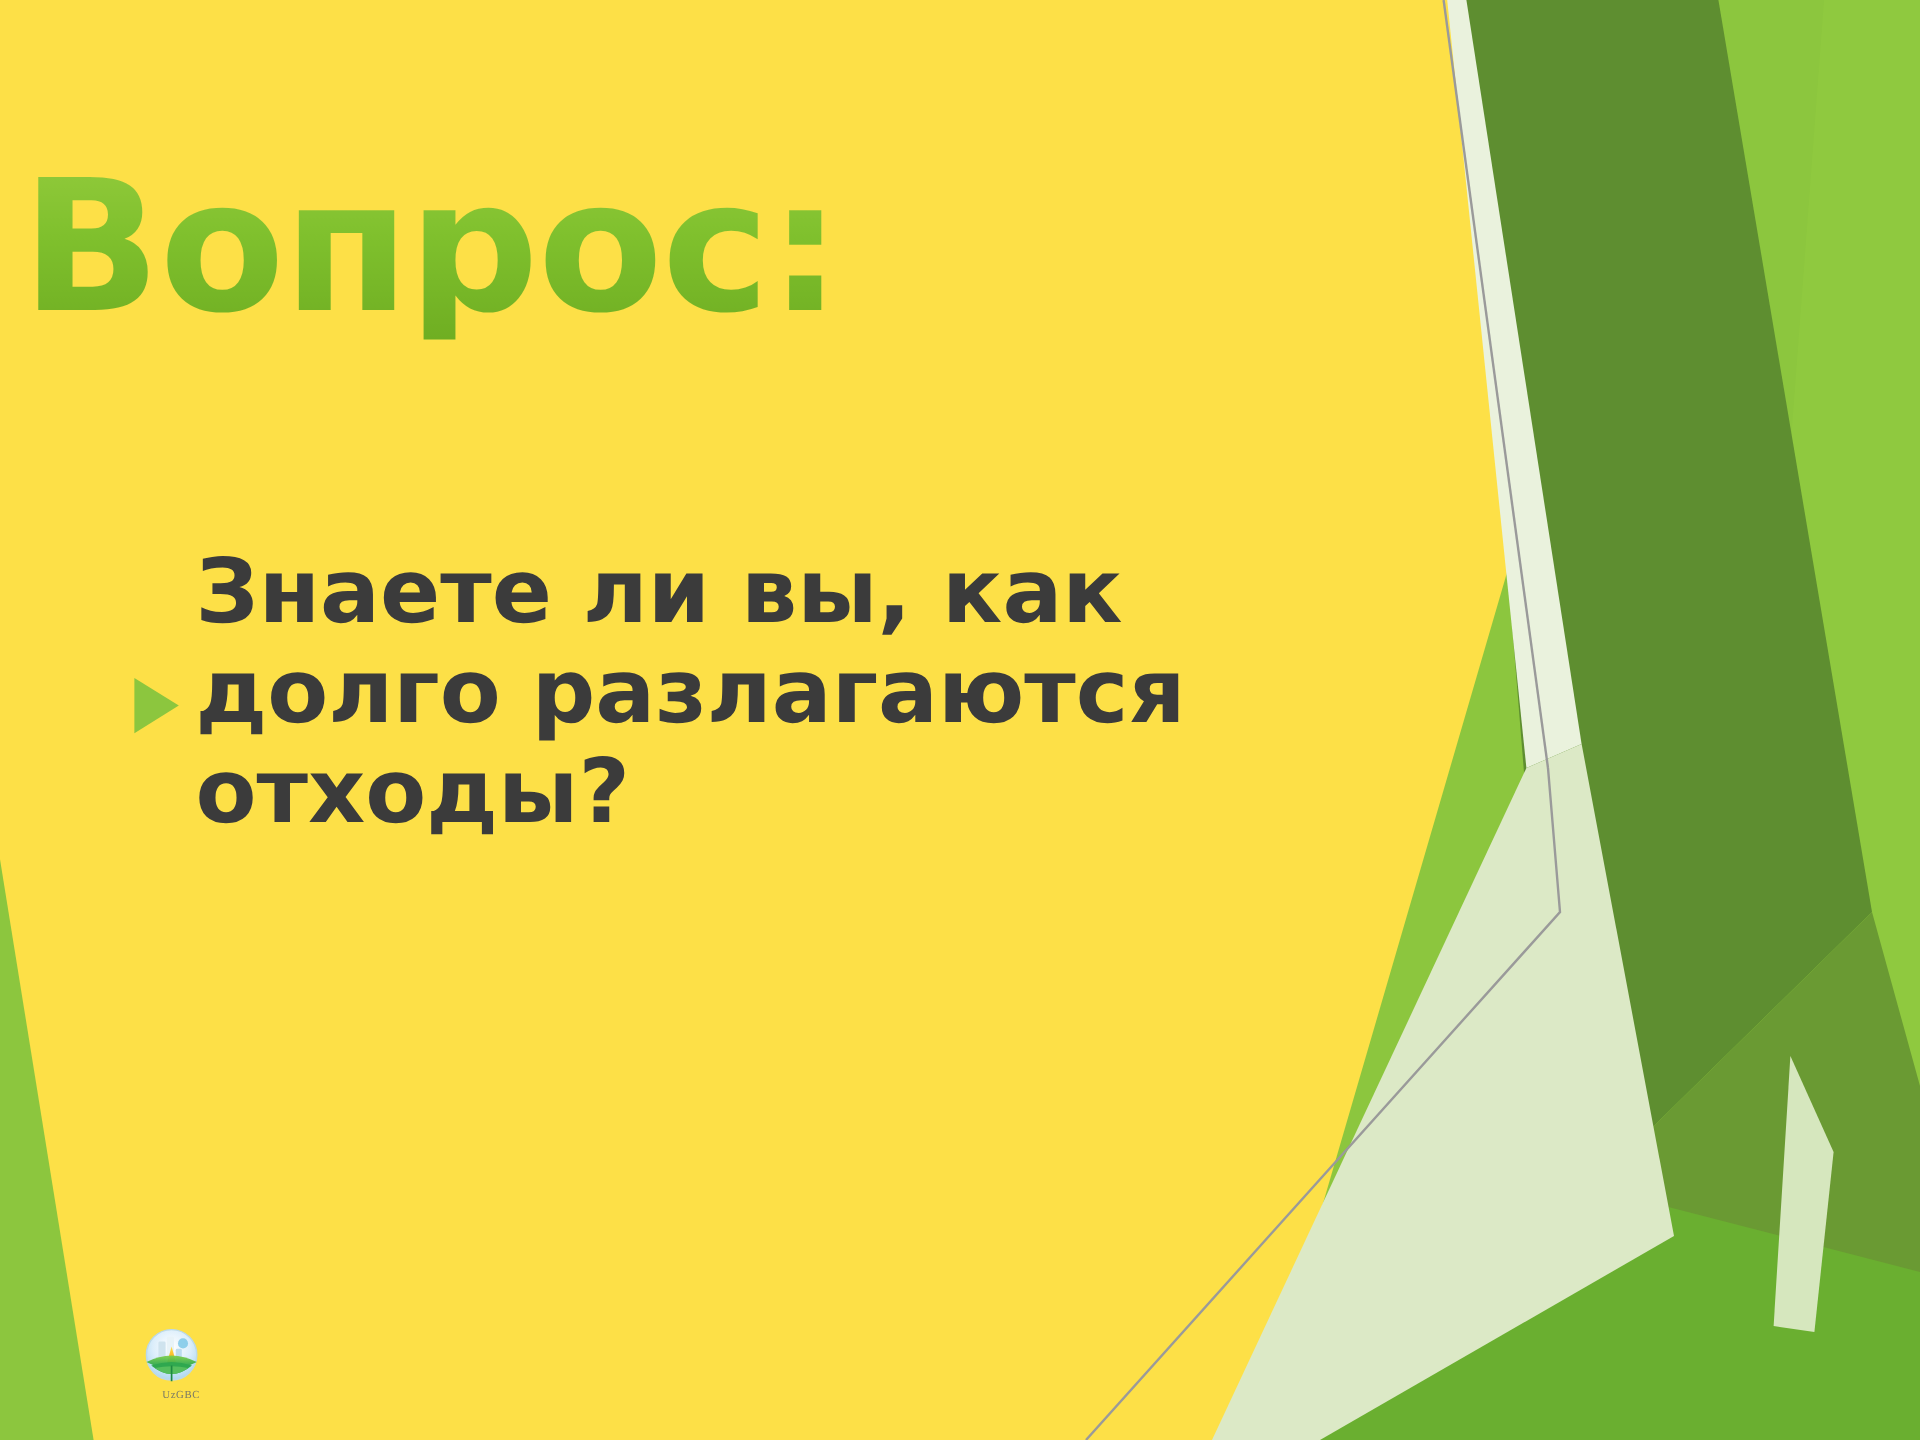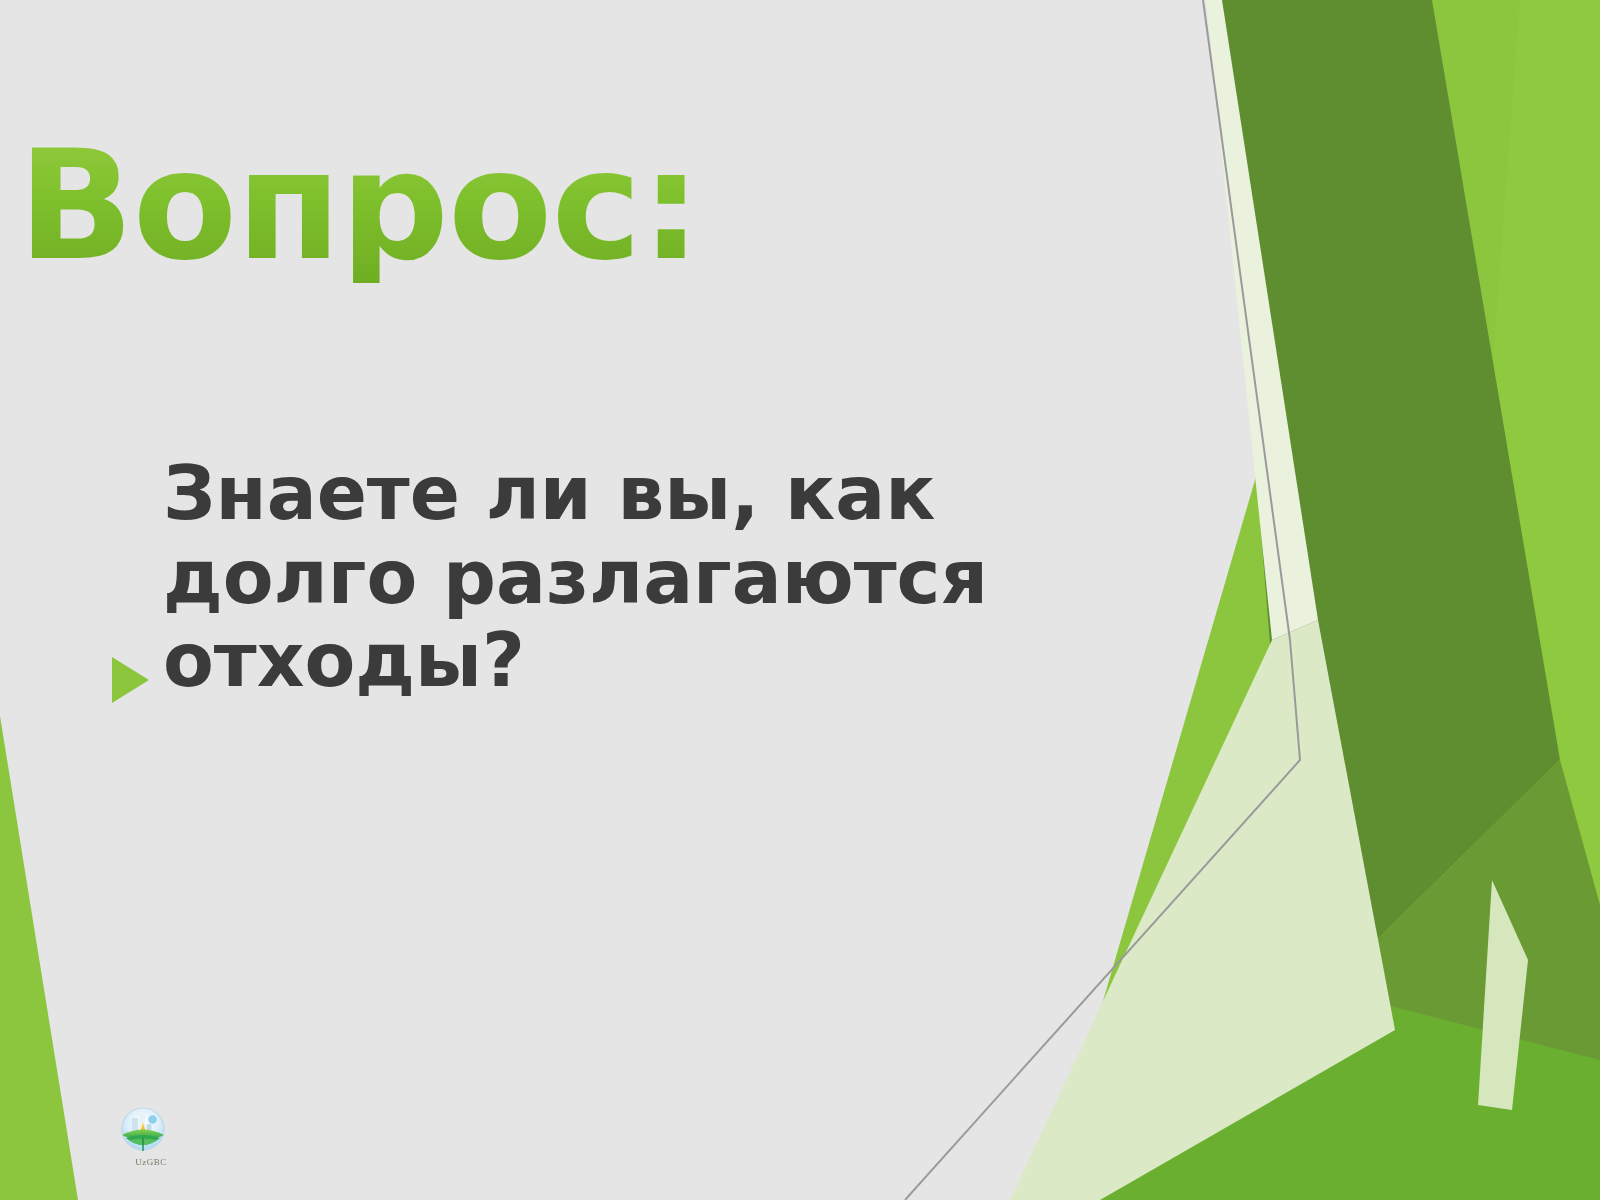--- a/index.html
+++ b/index.html
@@ -11,21 +11,21 @@
     width: 1600px;
     height: 1200px;
     overflow: hidden;
     font-family: "Liberation Sans", sans-serif;
   }
 
   #slide {
     position: relative;
     width: 1600px;
     height: 1200px;
-    background: #e5e5e5;
+    background: #fde047;
     overflow: hidden;
   }
 
   
   #bg-decor {
     position: absolute;
     inset: 0;
     width: 1600px;
     height: 1200px;
     z-index: 0;
@@ -57,21 +57,21 @@
   }
 
   
   #body-block {
     position: absolute;
     left: 112px;
     top: 452px;
     width: 940px;
     z-index: 5;
     display: flex;
-    align-items: flex-end;
+    align-items: center;
   }
   #bullet-marker {
     flex: 0 0 auto;
     width: 0;
     height: 0;
     margin-top: 22px;
     margin-right: 14px;
     border-top: 23px solid transparent;
     border-bottom: 23px solid transparent;
     border-left: 37px solid #8CC63E;

